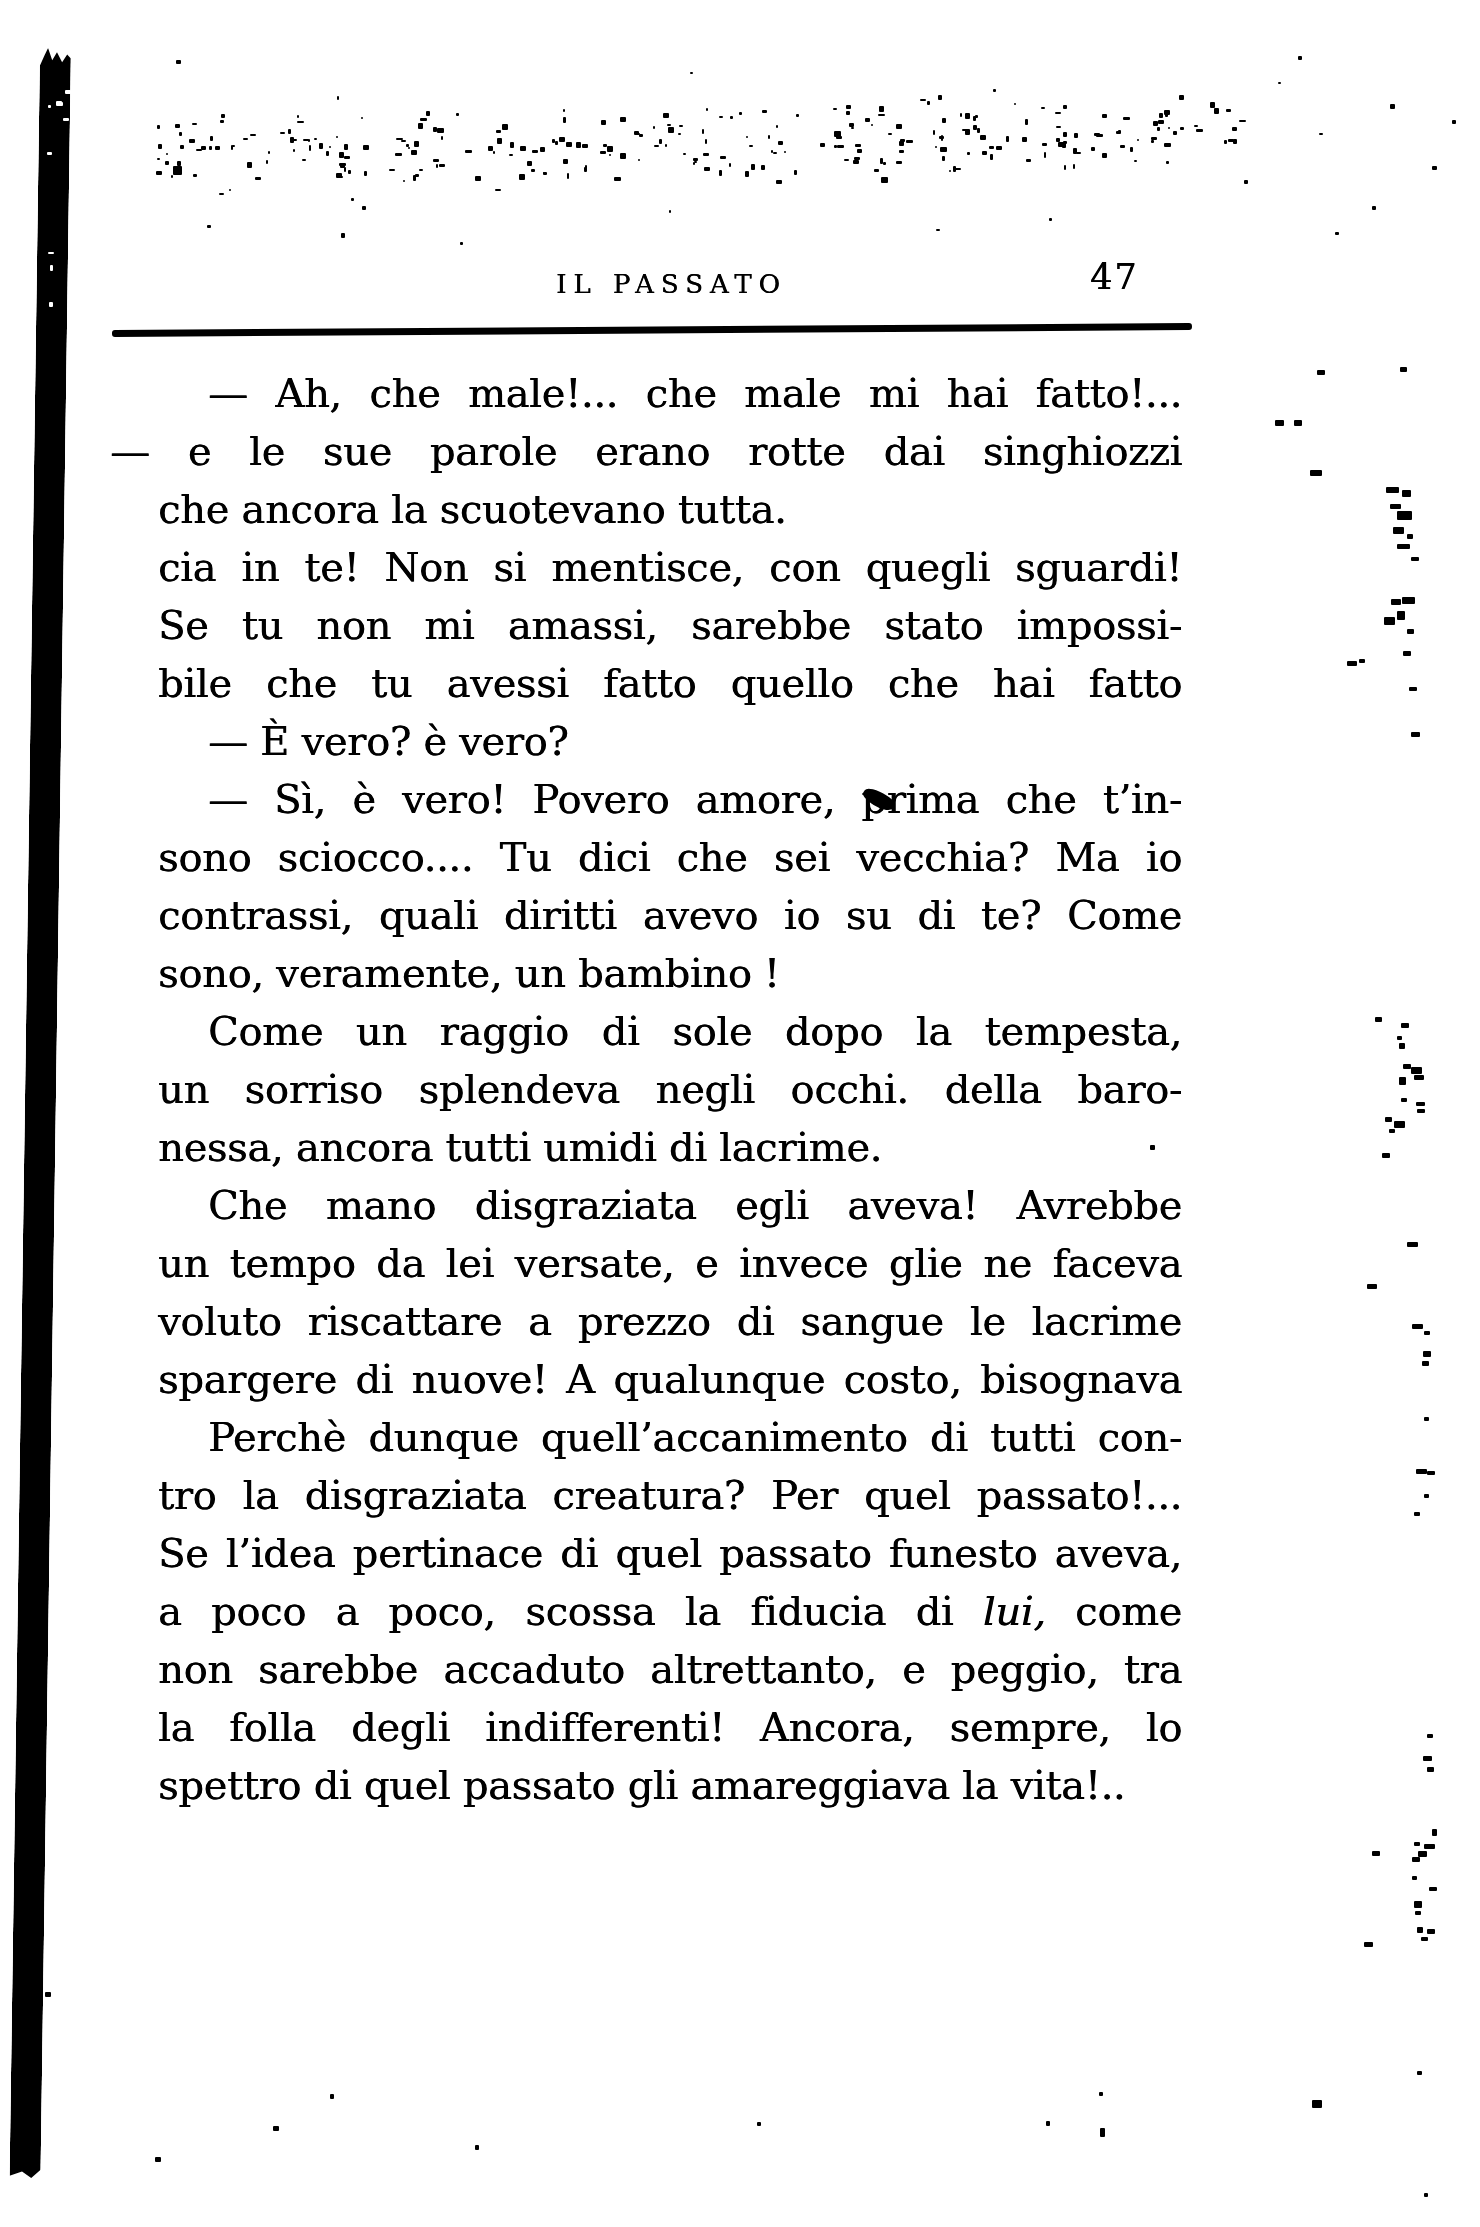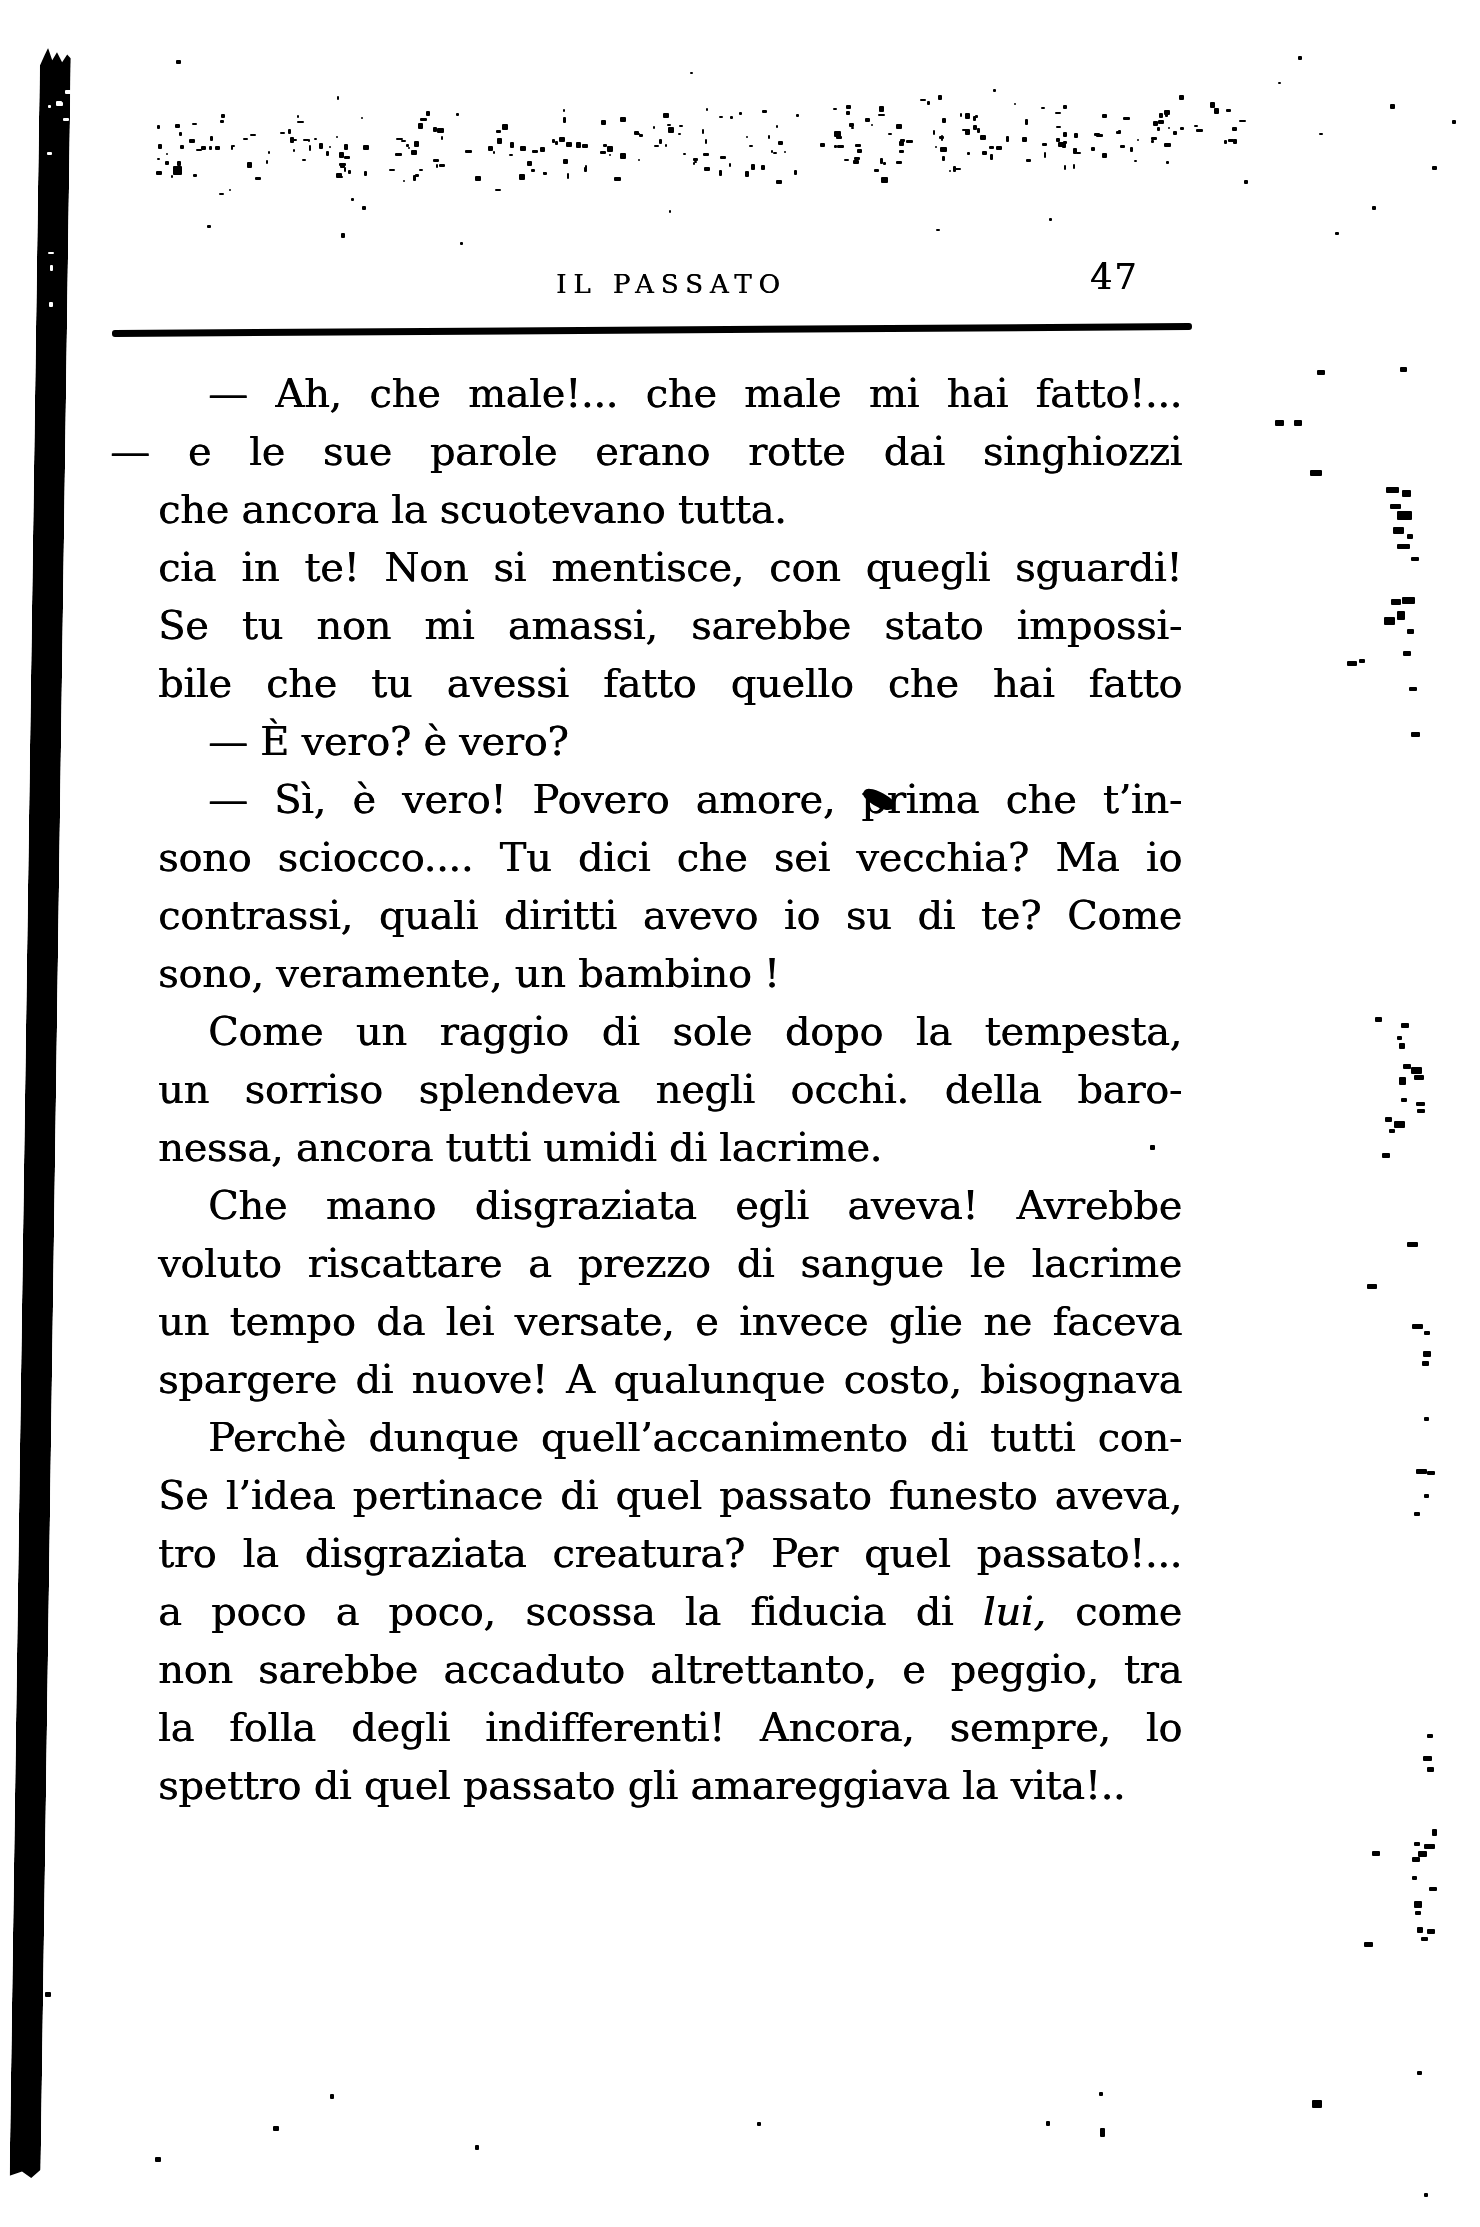--- a/index.html
+++ b/index.html
@@ -382,26 +382,26 @@
       <div class="line">bile che tu avessi fatto quello che hai fatto</div>
       <div class="line ind end">— È vero? è vero?</div>
       <div class="line ind">— Sì, è vero! Povero amore, prima che t’in-</div>
       <div class="line">sono sciocco.... Tu dici che sei vecchia? Ma io</div>
       <div class="line">contrassi, quali diritti avevo io su di te? Come</div>
       <div class="line end">sono, veramente, un bambino !</div>
       <div class="line ind">Come un raggio di sole dopo la tempesta,</div>
       <div class="line">un sorriso splendeva negli occhi. della baro-</div>
       <div class="line end">nessa, ancora tutti umidi di lacrime.</div>
       <div class="line ind">Che mano disgraziata egli aveva! Avrebbe</div>
+      <div class="line">un tempo da lei versate, e invece glie ne faceva</div>
       <div class="line">voluto riscattare a prezzo di sangue le lacrime</div>
-      <div class="line">un tempo da lei versate, e invece glie ne faceva</div>
       <div class="line">spargere di nuove! A qualunque costo, bisognava</div>
       <div class="line ind">Perchè dunque quell’accanimento di tutti con-</div>
+      <div class="line">tro la disgraziata creatura? Per quel passato!...</div>
       <div class="line">Se l’idea pertinace di quel passato funesto aveva,</div>
-      <div class="line">tro la disgraziata creatura? Per quel passato!...</div>
       <div class="line"><span>a poco a poco, scossa la fiducia di </span><span class="it">lui,</span><span> come</span></div>
       <div class="line">non sarebbe accaduto altrettanto, e peggio, tra</div>
       <div class="line">la folla degli indifferenti! Ancora, sempre, lo</div>
       <div class="line end">spettro di quel passato gli amareggiava la vita!..</div>
     </div>
 
   <div class="ink-blob" id="ink-blob" style="left: 862px; top: 792px; width: 34px; height: 15px; transform: rotate(33deg);"></div>
 
   <div id="specks">
       <div class="speck" style="left: 176px; top: 60px; width: 5px; height: 4px;"></div>

